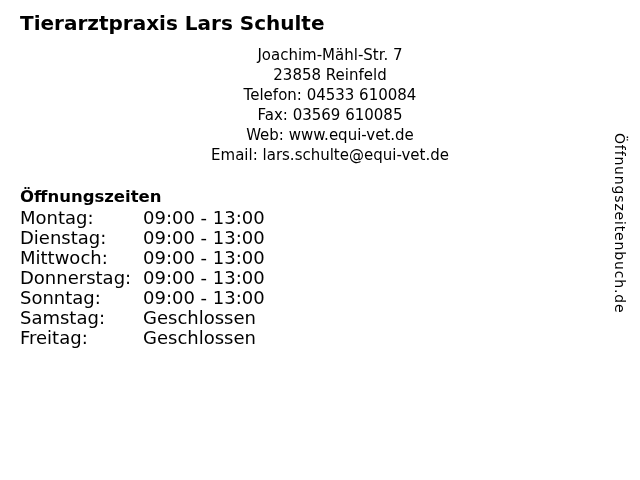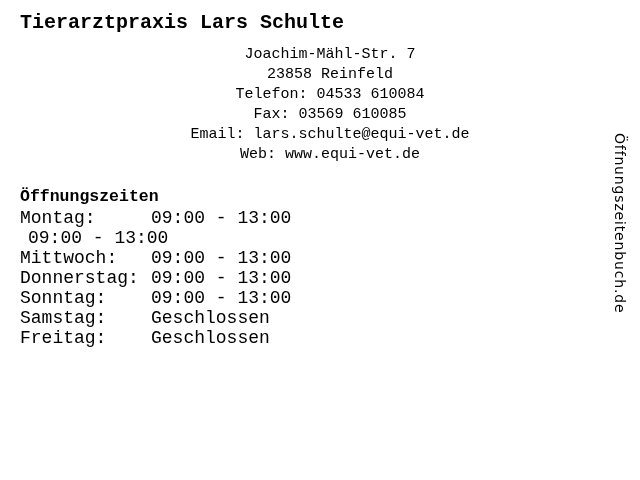--- a/index.html
+++ b/index.html
@@ -10,21 +10,20 @@
     width: 640px;
     height: 480px;
     background: #ffffff;
     color: #000000;
     font-family: "DejaVu Sans", "Liberation Sans", sans-serif;
     position: relative;
     overflow: hidden;
   }
   .content {
     padding: 12px 0 0 20px;
-    font-family: Liberation Mono, monospace;
   }
   .page-title {
     font-size: 20px;
     line-height: 22px;
     font-weight: bold;
     margin: 0 0 11px 0;
   }
   .contact-line {
     font-size: 15px;
     line-height: 20px;
@@ -42,21 +41,20 @@
   .hours-row {
     display: flex;
     line-height: 20px;
   }
   .hours-day {
     width: 123px;
     flex: 0 0 123px;
   }
   .hours-time {
     flex: 1;
-    margin-left: 8px;
   }
   .watermark {
     position: absolute;
     top: 133px;
     right: 12px;
     writing-mode: vertical-rl;
     font-size: 14px;
     letter-spacing: 0.06em;
     white-space: nowrap;
   }
@@ -66,32 +64,33 @@
 
 <div class="content">
 
   <h1 class="page-title">Tierarztpraxis Lars Schulte</h1>
 
   <div>
     <div class="contact-line">Joachim-Mähl-Str. 7</div>
     <div class="contact-line">23858 Reinfeld</div>
     <div class="contact-line">Telefon: 04533 610084</div>
     <div class="contact-line">Fax: 03569 610085</div>
+    <div class="contact-line">Web: www.equi-vet.de</div>
     <div class="contact-line">Email: lars.schulte@equi-vet.de</div>
-    <div class="contact-line">Web: www.equi-vet.de</div>
   </div>
 
   <h2 class="hours-heading">Öffnungszeiten</h2>
 
   <div class="hours-table">
     <div class="hours-row">
       <span class="hours-day">Montag:</span>
       <span class="hours-time">09:00 - 13:00</span>
     </div>
     <div class="hours-row">
+      <span class="hours-day">Dienstag:</span>
       <span class="hours-time">09:00 - 13:00</span>
     </div>
     <div class="hours-row">
       <span class="hours-day">Mittwoch:</span>
       <span class="hours-time">09:00 - 13:00</span>
     </div>
     <div class="hours-row">
       <span class="hours-day">Donnerstag:</span>
       <span class="hours-time">09:00 - 13:00</span>
     </div>

